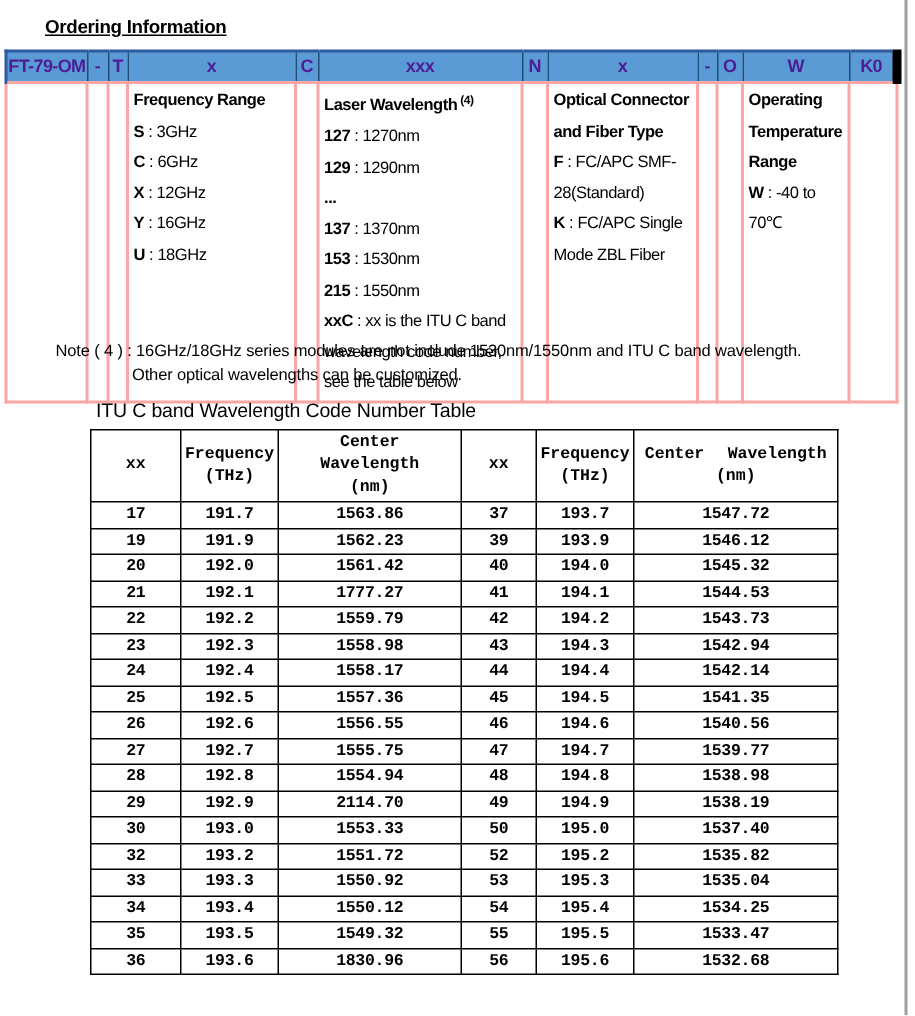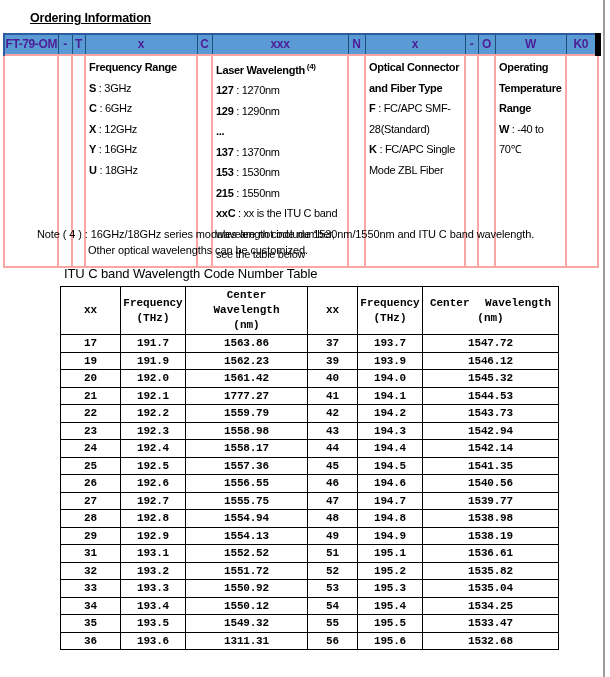--- a/index.html
+++ b/index.html
@@ -239,32 +239,32 @@
           <td>28</td>
           <td>192.8</td>
           <td>1554.94</td>
           <td>48</td>
           <td>194.8</td>
           <td>1538.98</td>
         </tr>
         <tr>
           <td>29</td>
           <td>192.9</td>
-          <td>1554.13</td>
+          <td>2114.70</td>
           <td>49</td>
           <td>194.9</td>
           <td>1538.19</td>
         </tr>
         <tr>
-          <td>31</td>
-          <td>193.1</td>
-          <td>1552.52</td>
-          <td>51</td>
-          <td>195.1</td>
-          <td>1536.61</td>
+          <td>30</td>
+          <td>193.0</td>
+          <td>1553.33</td>
+          <td>50</td>
+          <td>195.0</td>
+          <td>1537.40</td>
         </tr>
         <tr>
           <td>32</td>
           <td>193.2</td>
           <td>1551.72</td>
           <td>52</td>
           <td>195.2</td>
           <td>1535.82</td>
         </tr>
         <tr>
@@ -287,20 +287,20 @@
           <td>35</td>
           <td>193.5</td>
           <td>1549.32</td>
           <td>55</td>
           <td>195.5</td>
           <td>1533.47</td>
         </tr>
         <tr>
           <td>36</td>
           <td>193.6</td>
-          <td>1311.31</td>
+          <td>1830.96</td>
           <td>56</td>
           <td>195.6</td>
           <td>1532.68</td>
         </tr>
       </tbody>
   </table>
 </div>
 
 </body></html>

